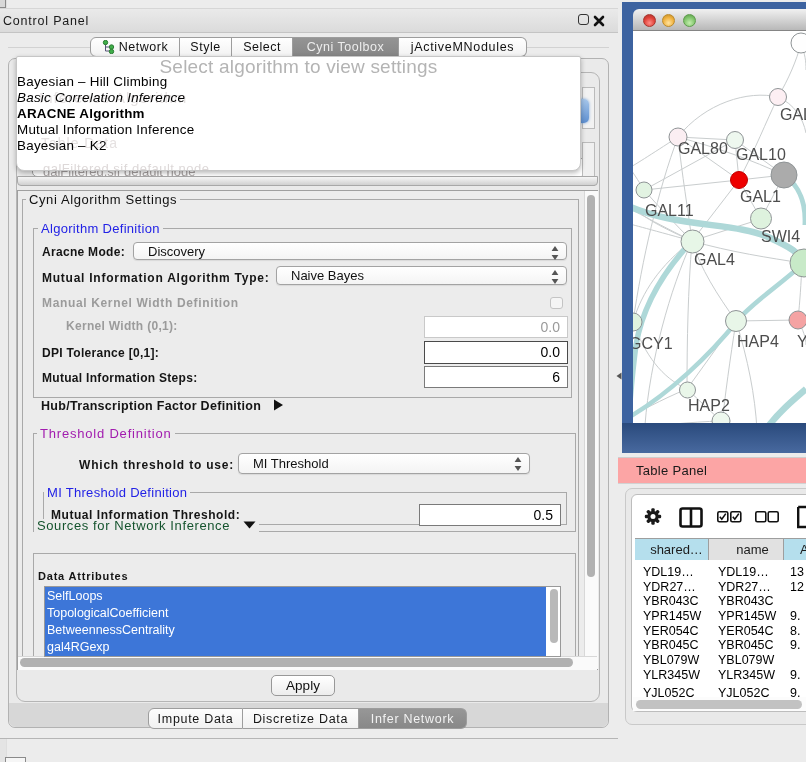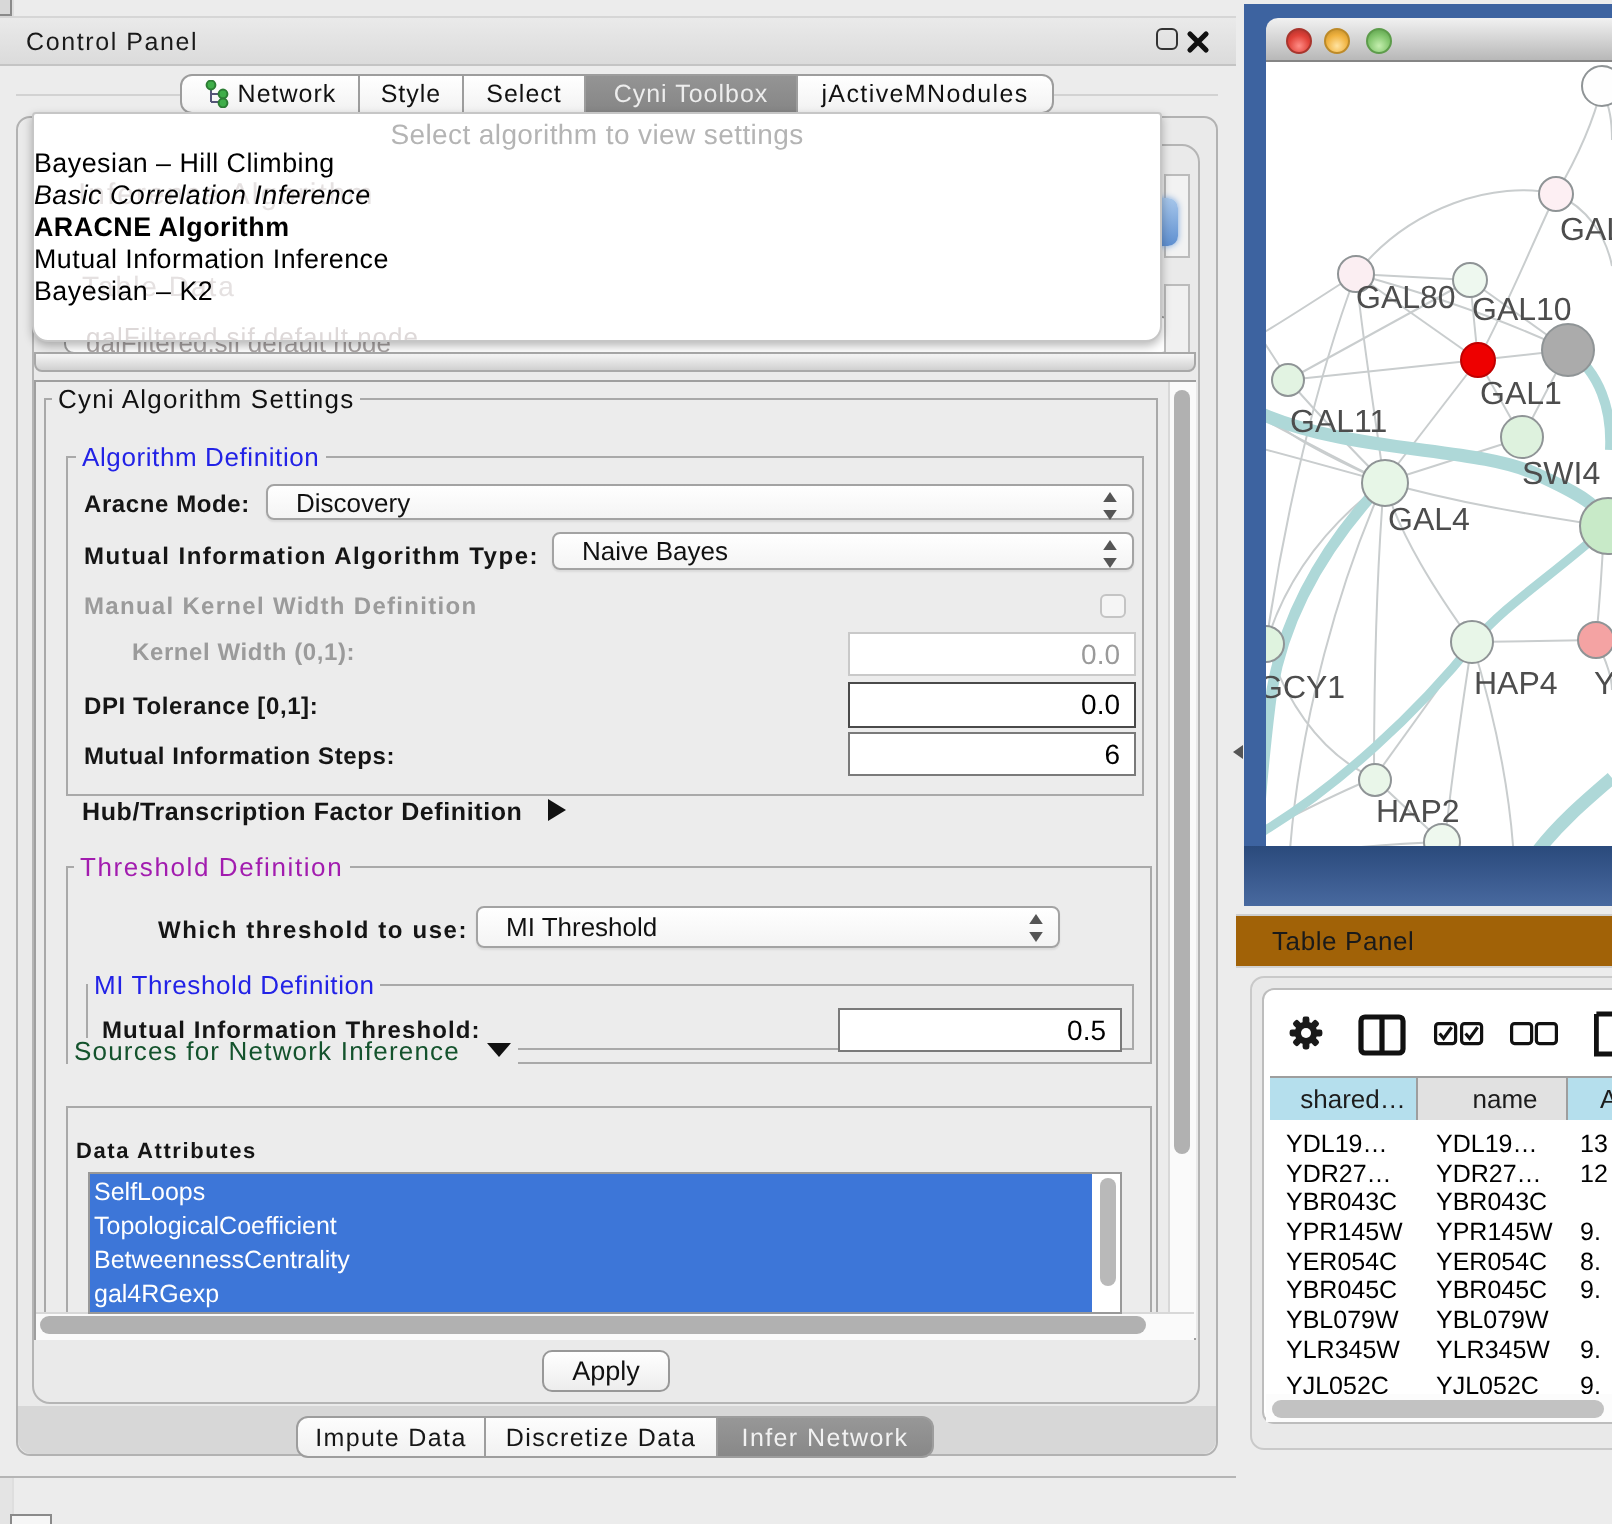--- a/index.html
+++ b/index.html
@@ -5,21 +5,21 @@
 html,body{margin:0;padding:0;}
 body{width:806px;height:762px;position:relative;overflow:hidden;
   font-family:"Liberation Sans",sans-serif;background:#ececec;}
 .abs{position:absolute;}
 #leftstrip{left:0;top:0;width:6px;height:762px;background:#e4e4e4;border-right:1px solid #dedede;}
 
 #cpwin{left:0;top:8px;width:618px;height:729px;background:#ececec;
   border-top:1px solid #d6d6d6;border-bottom:1px solid #b5b5b5;}
 #cptitle{left:0;top:0;width:618px;height:24px;
   background:linear-gradient(#eaeaea,#dbdbdb);border-bottom:1px solid #c4c4c4;
-  font-size:12.5px;color:#1a1a1a;line-height:24px;padding-left:13px;box-sizing:border-box;letter-spacing:0.8px;}
+  font-size:12.5px;color:#1a1a1a;line-height:24px;padding-left:3px;box-sizing:border-box;letter-spacing:0.8px;}
 #floatbtn{left:578px;top:5px;width:11px;height:11px;border:1.6px solid #333;border-radius:3px;box-sizing:border-box;}
 #closex{left:593px;top:6px;}
 
 #tabline{left:8px;top:47px;width:601px;height:1px;background:#d2d2d2;}
 .ttab{top:37px;height:20px;background:linear-gradient(#ffffff,#f2f2f2);
   border:1px solid #9d9d9d;box-sizing:border-box;font-size:12.5px;color:#111;
   text-align:center;line-height:19px;border-left:none;letter-spacing:0.5px;}
 .ttab.first{border-left:1px solid #9d9d9d;border-radius:6px 0 0 6px;}
 .ttab.last{border-radius:0 6px 6px 0;}
 .ttab.sel{background:linear-gradient(#949494,#868686);color:#ededed;}
@@ -47,21 +47,21 @@
 .combo{background:linear-gradient(#ffffff,#f4f4f4);border:1px solid #a3a3a3;border-radius:4px;
   box-sizing:border-box;font-size:13px;color:#111;line-height:18px;padding-left:14px;
   box-shadow:0 1px 1px rgba(0,0,0,0.08);}
 .tf{background:#fff;box-sizing:border-box;font-size:14px;color:#000;
   text-align:right;padding-right:7px;line-height:21px;}
 .spin{position:absolute;right:7px;top:3px;}
 
 #popup{left:16px;top:56px;width:565px;height:115px;background:#fff;
   border:1px solid #c6c6c6;border-radius:2px 2px 8px 8px;
   box-shadow:0 2px 5px rgba(0,0,0,0.28);box-sizing:border-box;z-index:50;overflow:hidden;}
-#popup .ph{font-size:14px;color:#b4b4b4;text-align:center;width:100%;top:2px;line-height:16px;letter-spacing:0.2px;}
+#popup .ph{font-size:19px;color:#b4b4b4;text-align:center;width:100%;top:2px;line-height:16px;letter-spacing:0.2px;}
 #popup .pi{font-size:13.4px;color:#000;left:0px;white-space:nowrap;line-height:16px;letter-spacing:0.25px;}
 .ghost{color:#e5e1e1;white-space:nowrap;}
 
 #attrlist{left:44px;top:586px;width:517px;height:71px;background:#fff;border:1px solid #999;box-sizing:border-box;}
 .li{font-size:12.5px;color:#fff;left:2px;white-space:nowrap;line-height:17px;}
 #listvthumb{left:549.5px;top:589px;width:8px;height:54px;background:#b9b9b9;border-radius:4px;}
 
 #applybtn{left:271px;top:675px;width:64px;height:21px;background:linear-gradient(#ffffff,#ededed);
   border:1px solid #989898;border-radius:5px;box-sizing:border-box;
   font-size:13.5px;color:#111;text-align:center;line-height:19px;}
@@ -72,21 +72,21 @@
 .btab.first{border-left:1px solid #9d9d9d;border-radius:6px 0 0 6px;}
 .btab.last{border-radius:0 6px 6px 0;}
 .btab.sel{background:linear-gradient(#979797,#888888);color:#f2f2f2;}
 
 #netwin{left:622px;top:2px;width:184px;height:451px;background:#3d63a0;}
 #nettitle{left:11px;top:7px;width:173px;height:22px;background:linear-gradient(#f1f1f1,#b8b8b8);
   border-radius:6px 0 0 0;border-bottom:1px solid #858585;box-sizing:border-box;}
 .tl{top:12px;width:13px;height:13px;border-radius:50%;box-sizing:border-box;}
 #netcanvas{left:11px;top:29px;width:173px;height:392px;background:#fff;}
 #netbottom{left:0px;top:421px;width:184px;height:30px;background:linear-gradient(#2a4a7c,#48699f);}
-#tpbar{left:618px;top:457px;width:188px;height:27px;background:#a16207;
+#tpbar{left:618px;top:457px;width:188px;height:27px;background:#fca5a5;
   border-top:1px solid #cecece;border-bottom:1px solid #d2d2d2;box-sizing:border-box;
   font-size:13px;color:#1a1a1a;line-height:26px;padding-left:18px;letter-spacing:0.3px;}
 #tpouter{left:625px;top:488px;width:190px;height:237px;background:#e9e9e9;
   border:1px solid #c9c9c9;border-radius:7px;box-sizing:border-box;}
 #tpcard{left:631px;top:494px;width:184px;height:218px;background:#fff;
   border:1px solid #bdbdbd;border-radius:6px;box-sizing:border-box;}
 
 #thead{left:635px;top:538px;width:171px;height:22px;border-top:1px solid #9e9e9e;border-bottom:1px solid #9e9e9e;box-sizing:border-box;}
 .hc{top:0;height:21px;font-size:13px;color:#1c1c1c;text-align:center;line-height:21px;box-sizing:border-box;}
 .trow{left:635px;width:171px;height:15px;font-size:12.5px;color:#000;}

